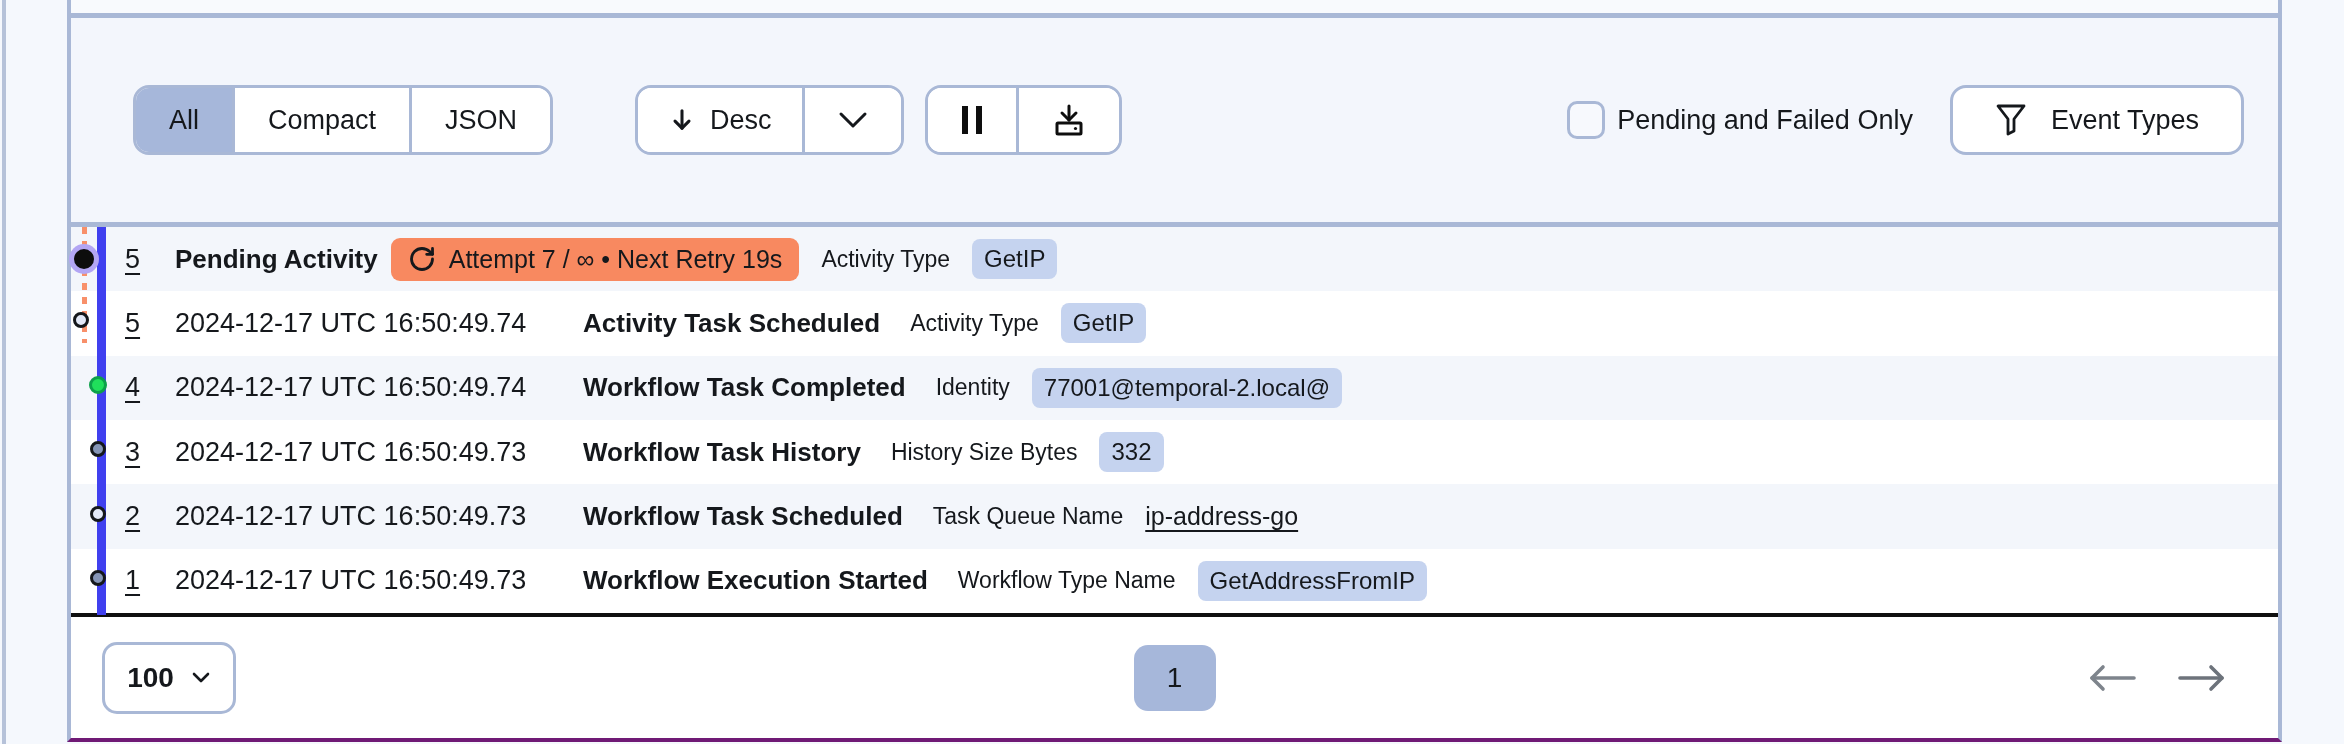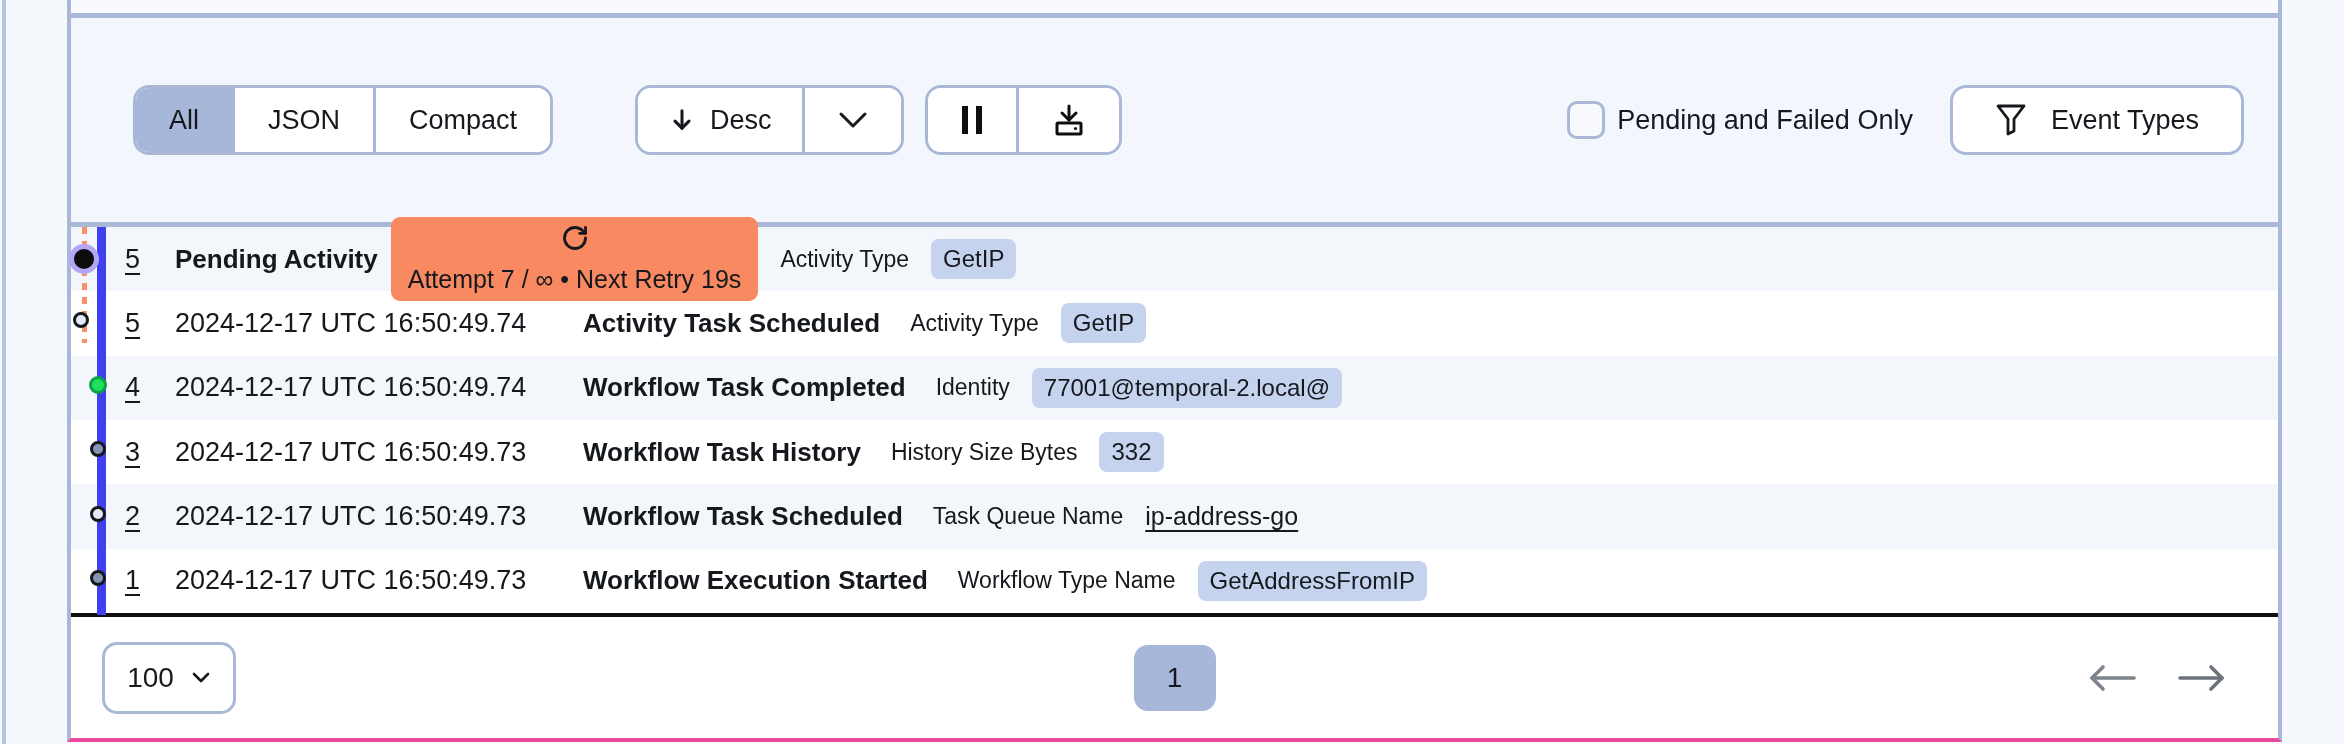--- a/index.html
+++ b/index.html
@@ -8,21 +8,21 @@
     font-family:"Liberation Sans", sans-serif;
     background:#f5f8fd;
     color:#15181c;
     position:relative;
     overflow:hidden;
   }
   .screen-edge { position:absolute; left:2px; top:0; width:4px; height:744px; background:#b6c2d9; }
 
   .panel {
     position:absolute; left:67px; top:0; width:2215px; height:742px;
-    border-left:4px solid #a9b8d6; border-right:4px solid #a9b8d6; border-bottom:4px solid #ec4899;
+    border-left:4px solid #a9b8d6; border-right:4px solid #a9b8d6; border-bottom:4px solid #701a75;
     background:#7dd3fc; display:flex; flex-direction:column;
   }
   .sliver { height:13px; background:#f8fafd; }
   .hdivider { height:5px; background:#a9b8d6; flex:none; }
 
   
   .toolbar {
     height:204px; background:#f3f6fc; display:flex; align-items:center;
     padding-left:62px; flex:none;
   }
@@ -65,21 +65,21 @@
   .ets { width:408px; font-size:27px; flex:none; }
   .etitle { font-size:26px; font-weight:700; margin-right:30px; white-space:nowrap; }
   .etitle.pa { margin-right:13px; }
   .elabel { font-size:23px; margin-right:22px; white-space:nowrap; }
   .value-badge {
     background:#c5d3ef; border-radius:8px; padding:6px 12px; font-size:24px; white-space:nowrap;
   }
   .value-link { font-size:25px; text-decoration:underline; text-underline-offset:5px; text-decoration-thickness:2px; color:#15181c; cursor:pointer; white-space:nowrap; }
   .retry-badge {
     display:flex; align-items:center; gap:13px; background:#f88960; border-radius:9px;
-    padding:7px 17px; font-size:25px; margin-right:22px; white-space:nowrap;flex-direction:column;
+    padding:7px 17px; font-size:25px; margin-right:22px; white-space:nowrap;
   }
 
   
   .timeline { position:absolute; left:0; top:0; width:120px; height:100%; pointer-events:none; }
   .tl-blue { position:absolute; left:26px; top:0; width:9px; height:388px; background:#4040ef; }
   .tl-dash {
     position:absolute; left:11px; top:0; width:5px; height:116px;
     background:repeating-linear-gradient(180deg,#f8906a 0 7px,transparent 7px 14px);
   }
   .dot { position:absolute; border-radius:50%; }
@@ -92,21 +92,21 @@
   .d4 { left:19px; top:214px; }
   .d5 { left:19px; top:279px; }
   .d6 { left:19px; top:343px; }
 
   .black-divider { height:4px; background:#101010; flex:none; }
 
   
   .footer { flex:1; background:#ffffff; display:flex; align-items:center; padding:0 48px 0 31px; position:relative; }
   .page-size {
     width:134px; height:72px; border:3px solid #a9b8d6; border-radius:15px; background:#ffffff;
-    display:flex; align-items:center; justify-content:center; gap:17px; font-size:28px; cursor:pointer;
+    display:flex; align-items:center; justify-content:center; gap:17px; font-size:28px; cursor:pointer;font-weight:bold;
   }
   .page-btn {
     position:absolute; left:50%; transform:translateX(-50%);
     width:82px; height:66px; border-radius:14px; background:#a6b7da;
     display:flex; align-items:center; justify-content:center; font-size:28px; cursor:pointer;
   }
   .nav-arrows { margin-left:auto; display:flex; align-items:center; gap:34px; }
   .nav-arrow { cursor:pointer; display:flex; }
 
   svg { display:block; }
@@ -116,22 +116,22 @@
 
 <div class="screen-edge"></div>
 
 <div class="panel">
   <div class="sliver"></div>
   <div class="hdivider"></div>
 
   <div class="toolbar">
     <div class="seg-group">
       <div class="seg active">All</div>
+      <div class="seg">Compact</div>
       <div class="seg">JSON</div>
-      <div class="seg">Compact</div>
     </div>
 
     <div class="seg-group sort-group">
       <div class="seg sort-main">
         <span>
           <svg width="28" height="28" viewBox="0 0 24 24" fill="none" stroke="#15181c" stroke-width="2.6" stroke-linecap="round" stroke-linejoin="round">
               <line x1="12" y1="4" x2="12" y2="19"></line>
               <polyline points="6,13 12,19 18,13"></polyline>
             </svg>
         </span>

